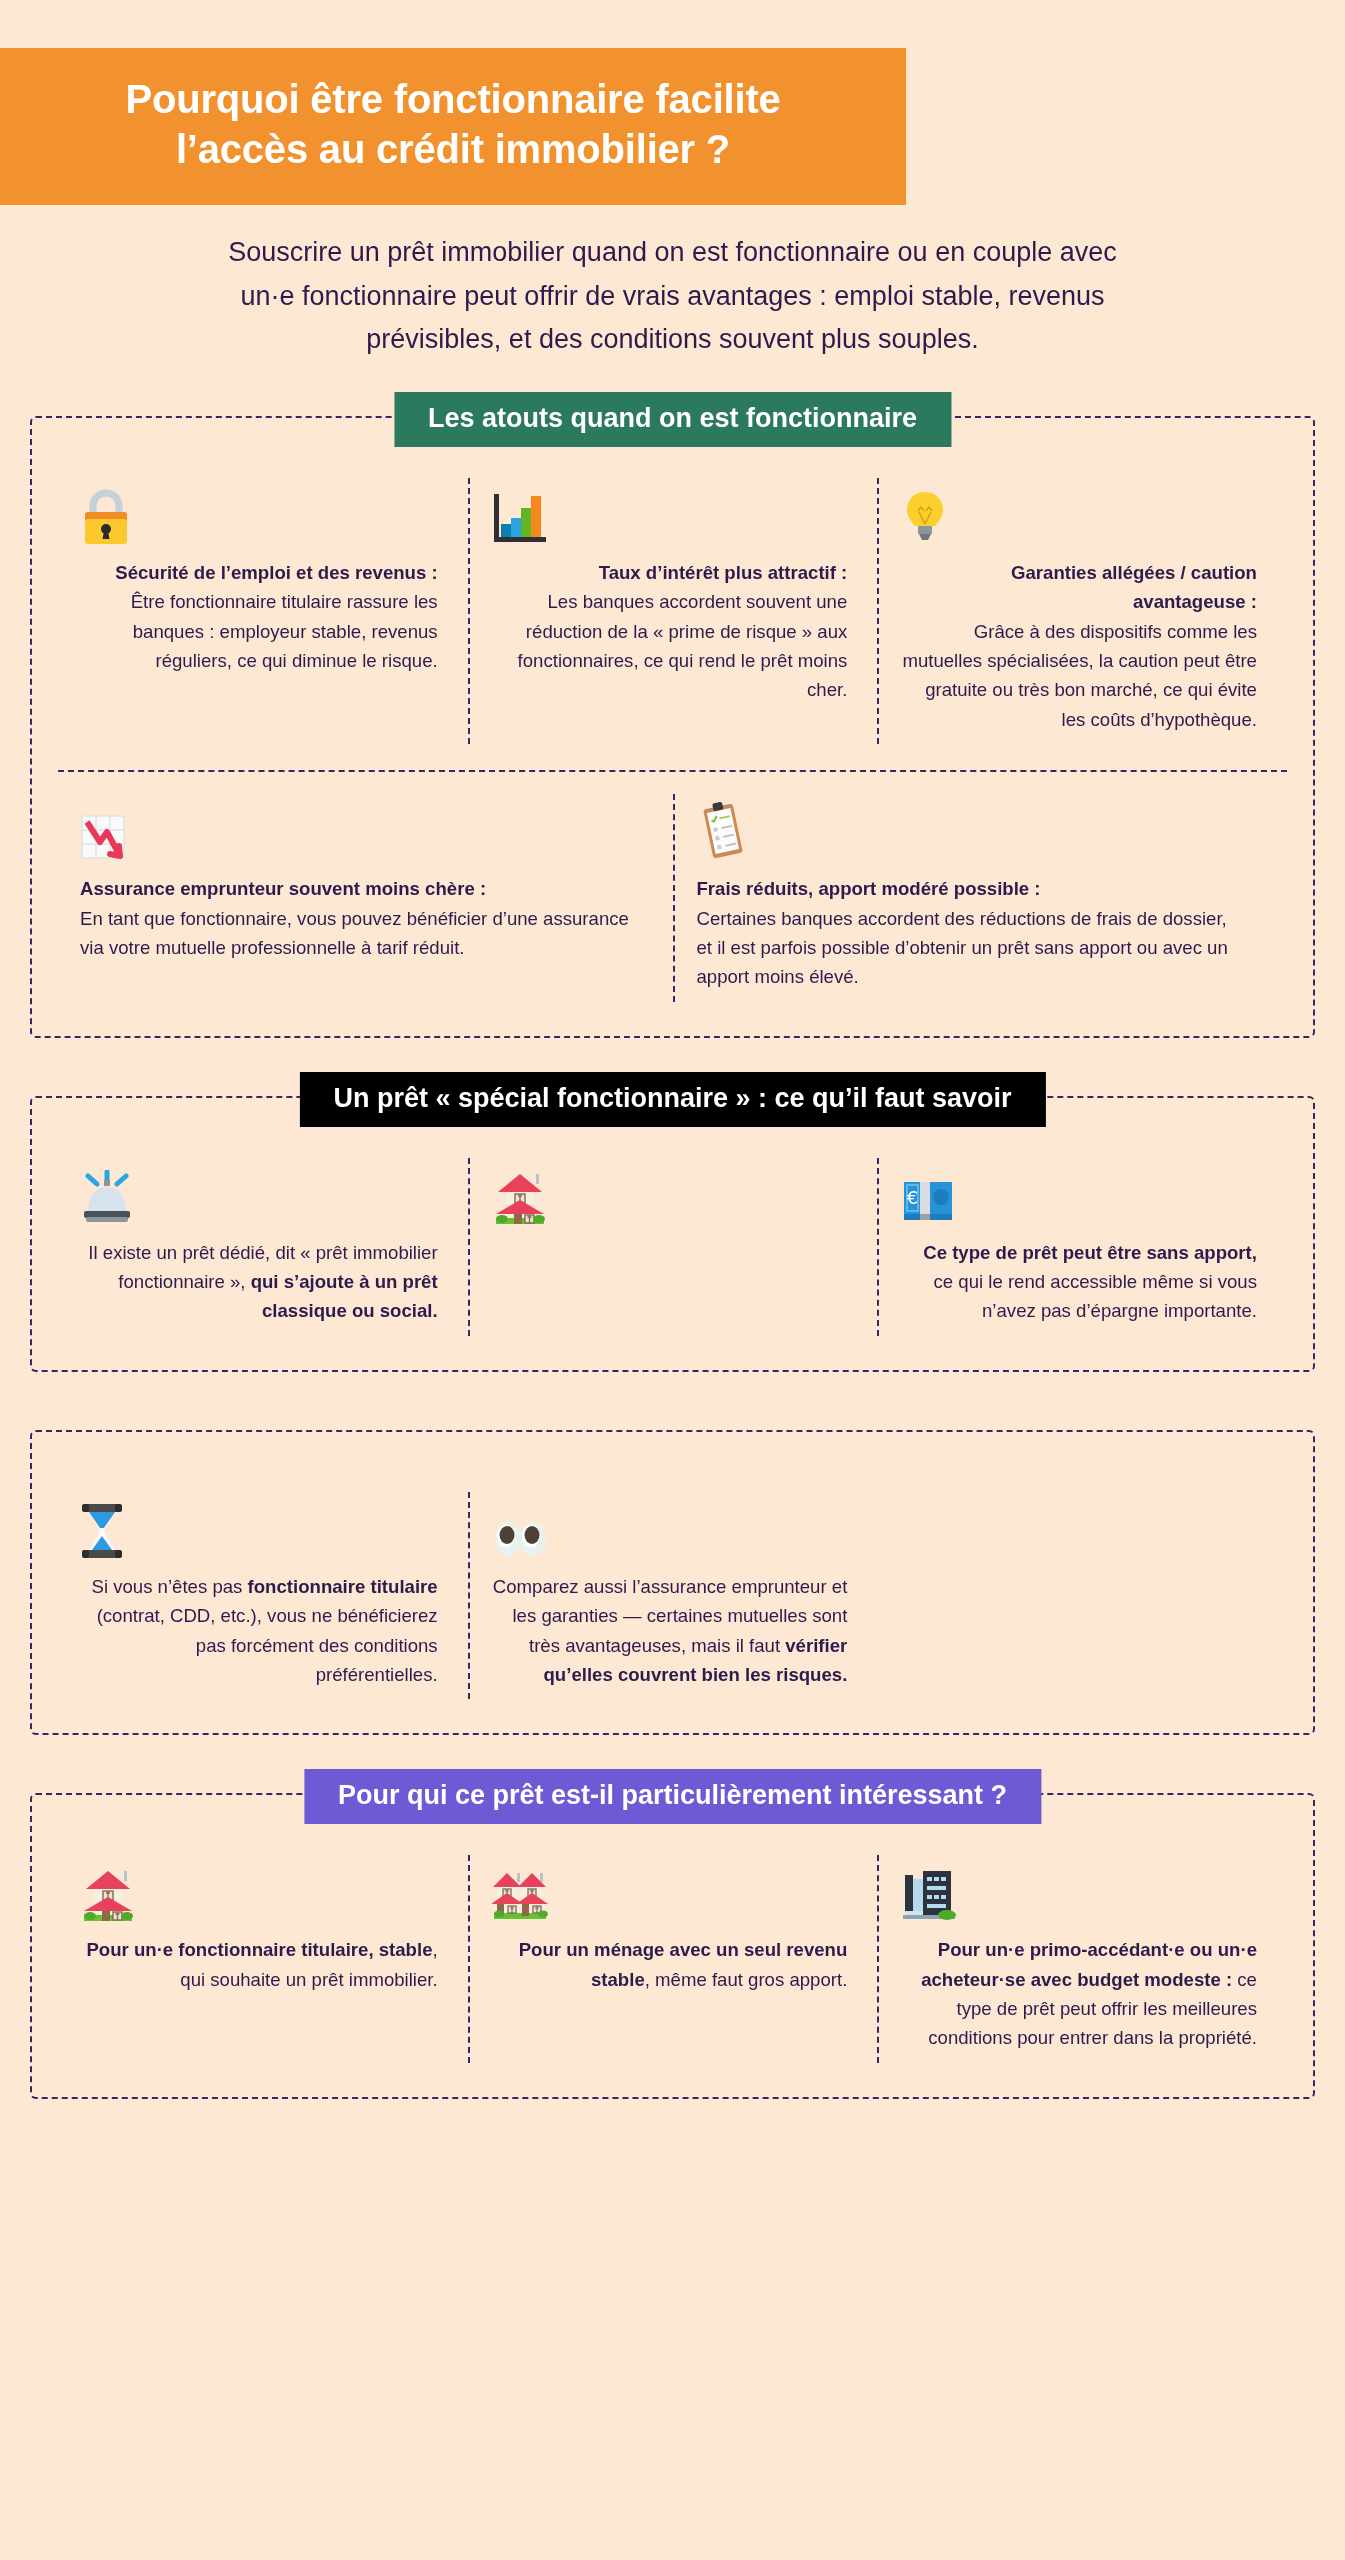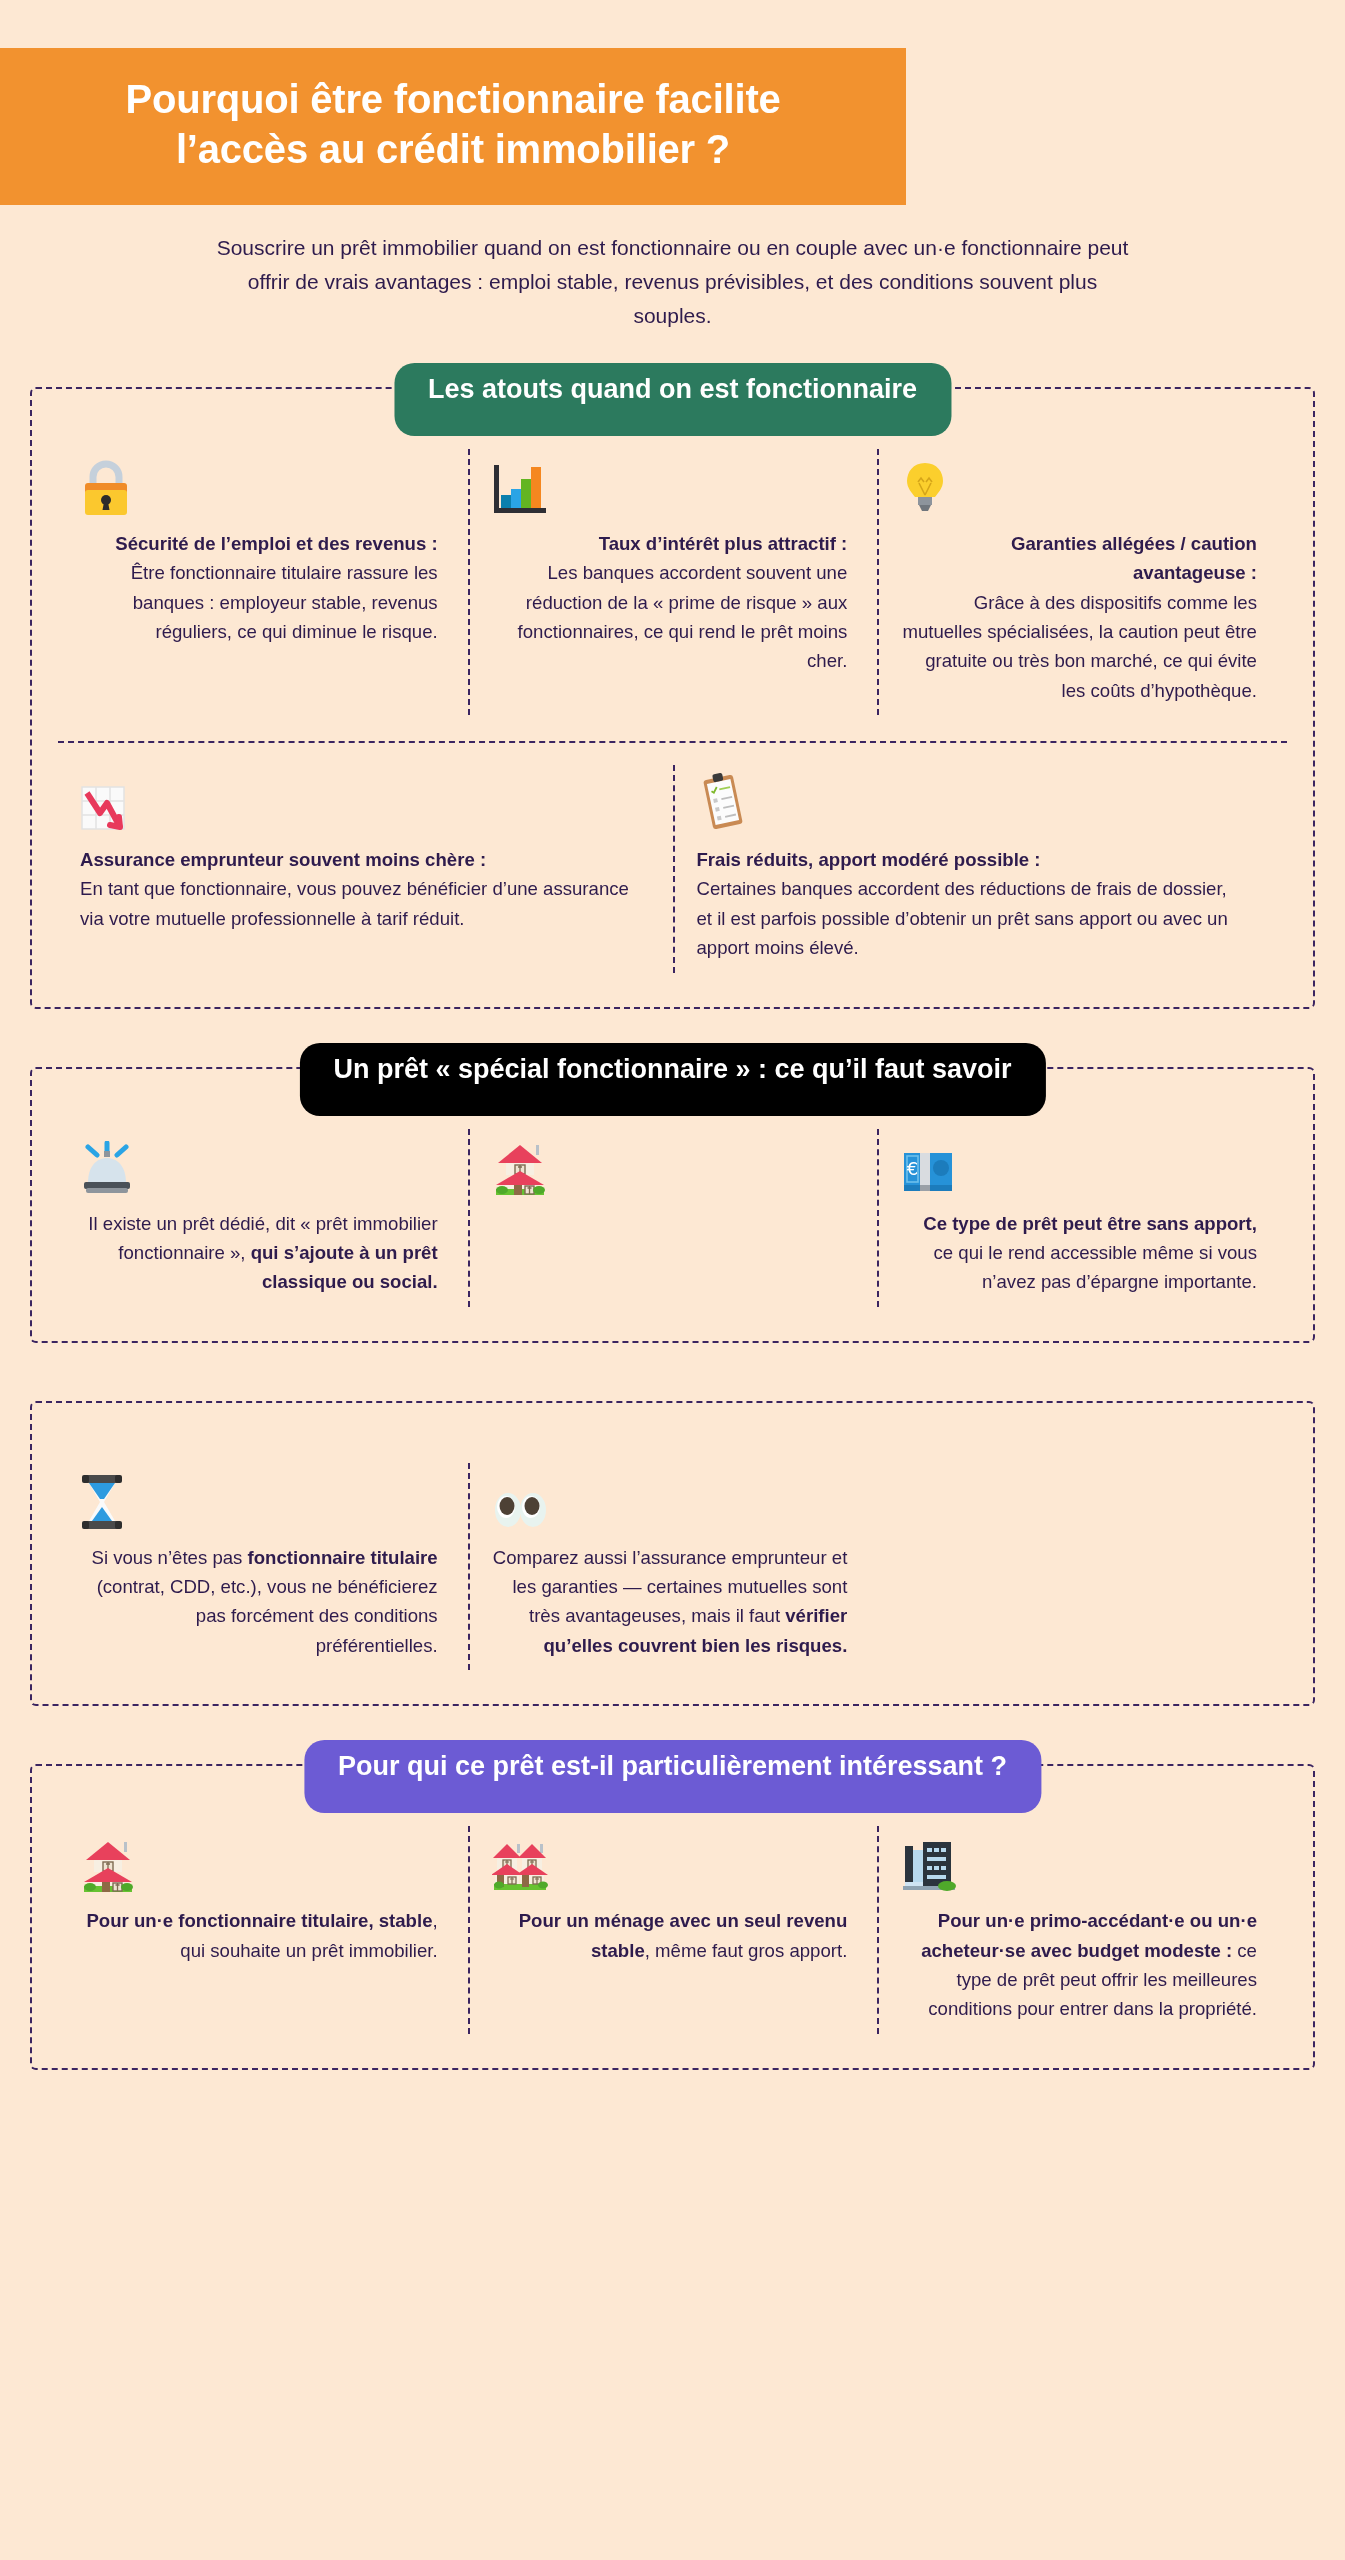--- a/index.html
+++ b/index.html
@@ -33,41 +33,41 @@
     line-height: 1.26;
     font-weight: bold;
     letter-spacing: -0.2px;
   }
 
   .subtitle {
     margin: 26px auto 0;
     width: 920px;
     text-align: center;
     color: #2E1B4D;
-    font-size: 21px;
+    font-size: 27px;
     line-height: 1.62;
   }
 
   
   .section {
     position: relative;
     margin: 54px 30px 0;
     border: 2.5px dashed #3B2460;
     border-radius: 6px;
     padding: 60px 26px 34px;
   }
   .section + .section { margin-top: 58px; }
 
   .section-badge {
     position: absolute;
     top: -26px;
     left: 50%;
     transform: translateX(-50%);
-    border-radius: 20px;
-    padding: 13px 34px 33px;
+    border-radius: 0;
+    padding: 13px 34px 15px;
     color: #fff;
     font-size: 27px;
     font-weight: bold;
     white-space: nowrap;
     line-height: 1;
   }
   .badge-green  { background: #2C7A5E; }
   .badge-blue   { background: #000000; }
   .badge-orange { background: #DD5522; }
   .badge-purple { background: #6C5BD4; }

